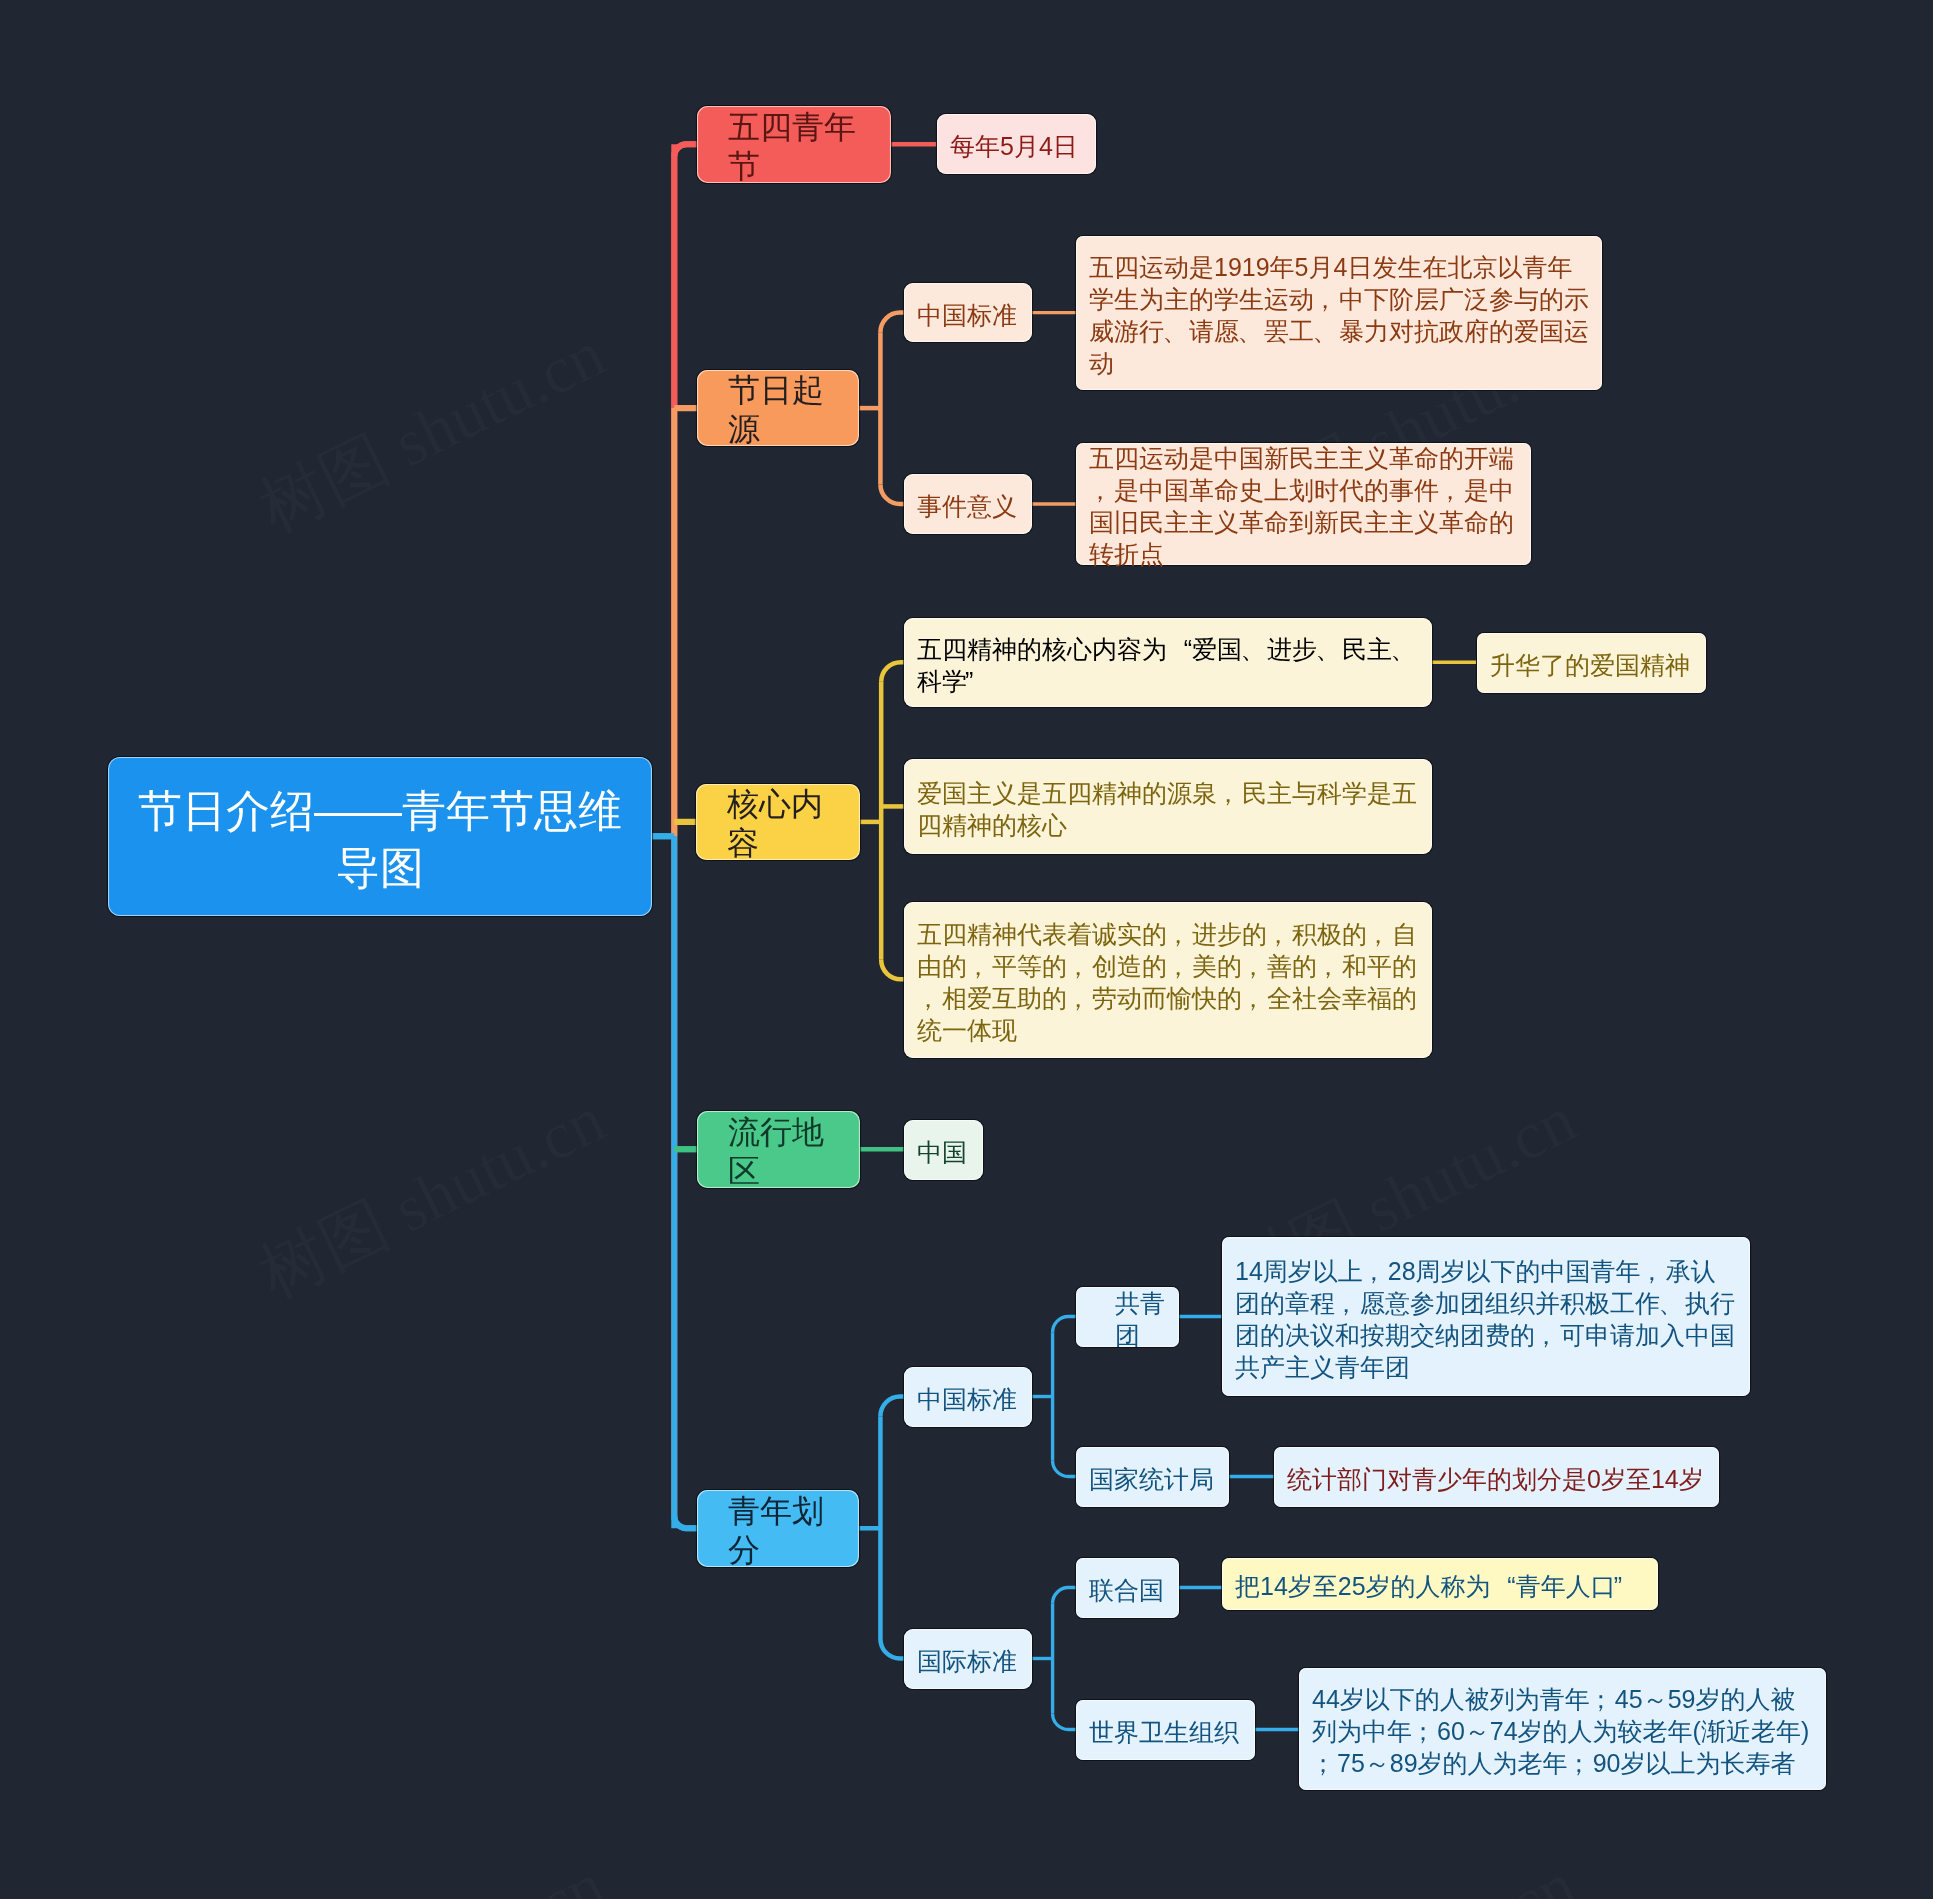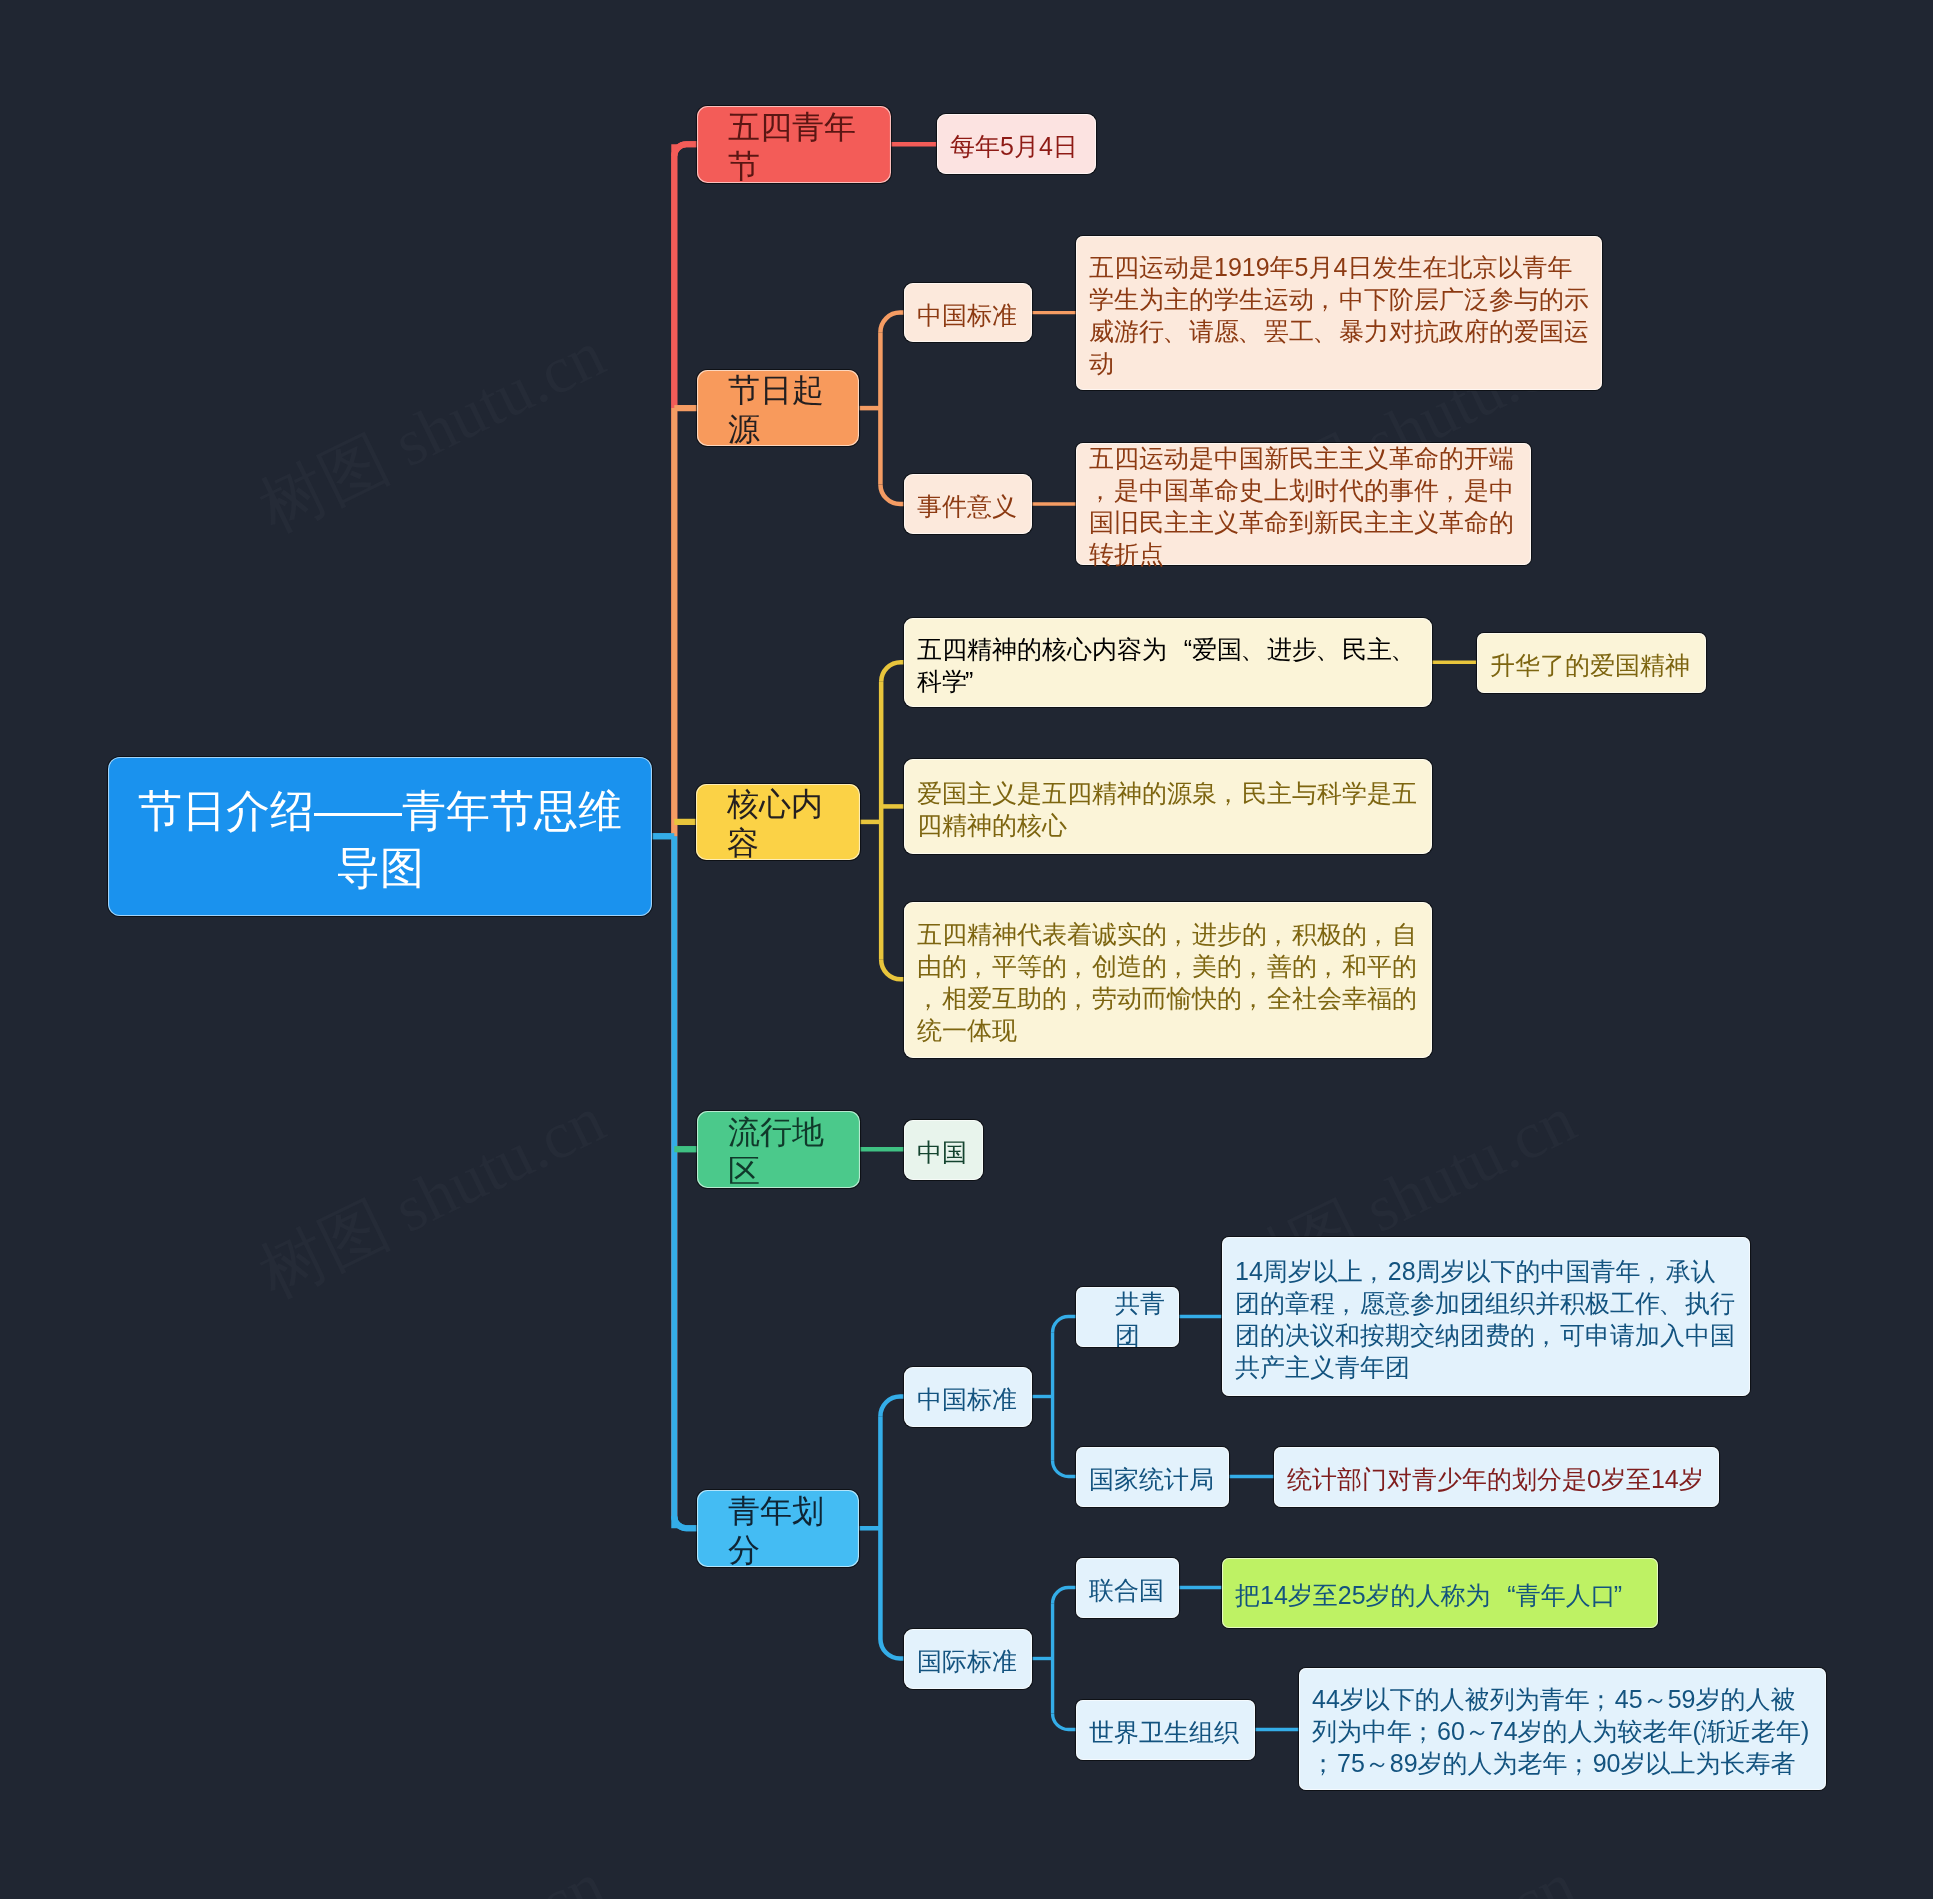--- a/index.html
+++ b/index.html
@@ -212,21 +212,21 @@
       </div>
       <div class="node leaf" style="left: 1274px; top: 1447px; width: 445px; height: 60px; background: rgb(227, 242, 252); color: #7f1d1d; align-items: center;">
         <span class="txt">统计部门对青少年的划分是0岁至14岁</span>
       </div>
       <div class="node l2" style="left: 904px; top: 1629px; width: 128px; height: 60px; background: rgb(227, 242, 252); color: rgb(19, 83, 127);">
         <span class="txt">国际标准</span>
       </div>
       <div class="node leaf" style="left: 1076px; top: 1558px; width: 103px; height: 60px; background: rgb(227, 242, 252); color: rgb(19, 83, 127);">
         <span class="txt">联合国</span>
       </div>
-      <div class="node leaf" style="left: 1222px; top: 1558px; width: 436px; height: 70px; background: #bef264; color: rgb(19, 83, 127);">
+      <div class="node leaf" style="left: 1222px; top: 1558px; width: 436px; height: 52px; background: #fef9c3; color: rgb(19, 83, 127);">
         <span class="txt">把14岁至25岁的人称为<span class="fwl">“</span>青年人口<span class="fwr">”</span></span>
       </div>
       <div class="node leaf" style="left: 1076px; top: 1700px; width: 179px; height: 60px; background: rgb(227, 242, 252); color: rgb(19, 83, 127);">
         <span class="txt">世界卫生组织</span>
       </div>
       <div class="node leaf" style="left: 1299px; top: 1668px; width: 527px; height: 122px; background: rgb(227, 242, 252); color: rgb(19, 83, 127);">
         <span class="txt">44岁以下的人被列为青年<span class="fw">；</span>45<span class="fwc">～</span>59岁的人被列为中年<span class="fw">；</span>60<span class="fwc">～</span>74岁的人为较老年(渐近老年)<span class="fw">；</span>75<span class="fwc">～</span>89岁的人为老年<span class="fw">；</span>90岁以上为长寿者</span>
       </div>
     </div>
 </div>

